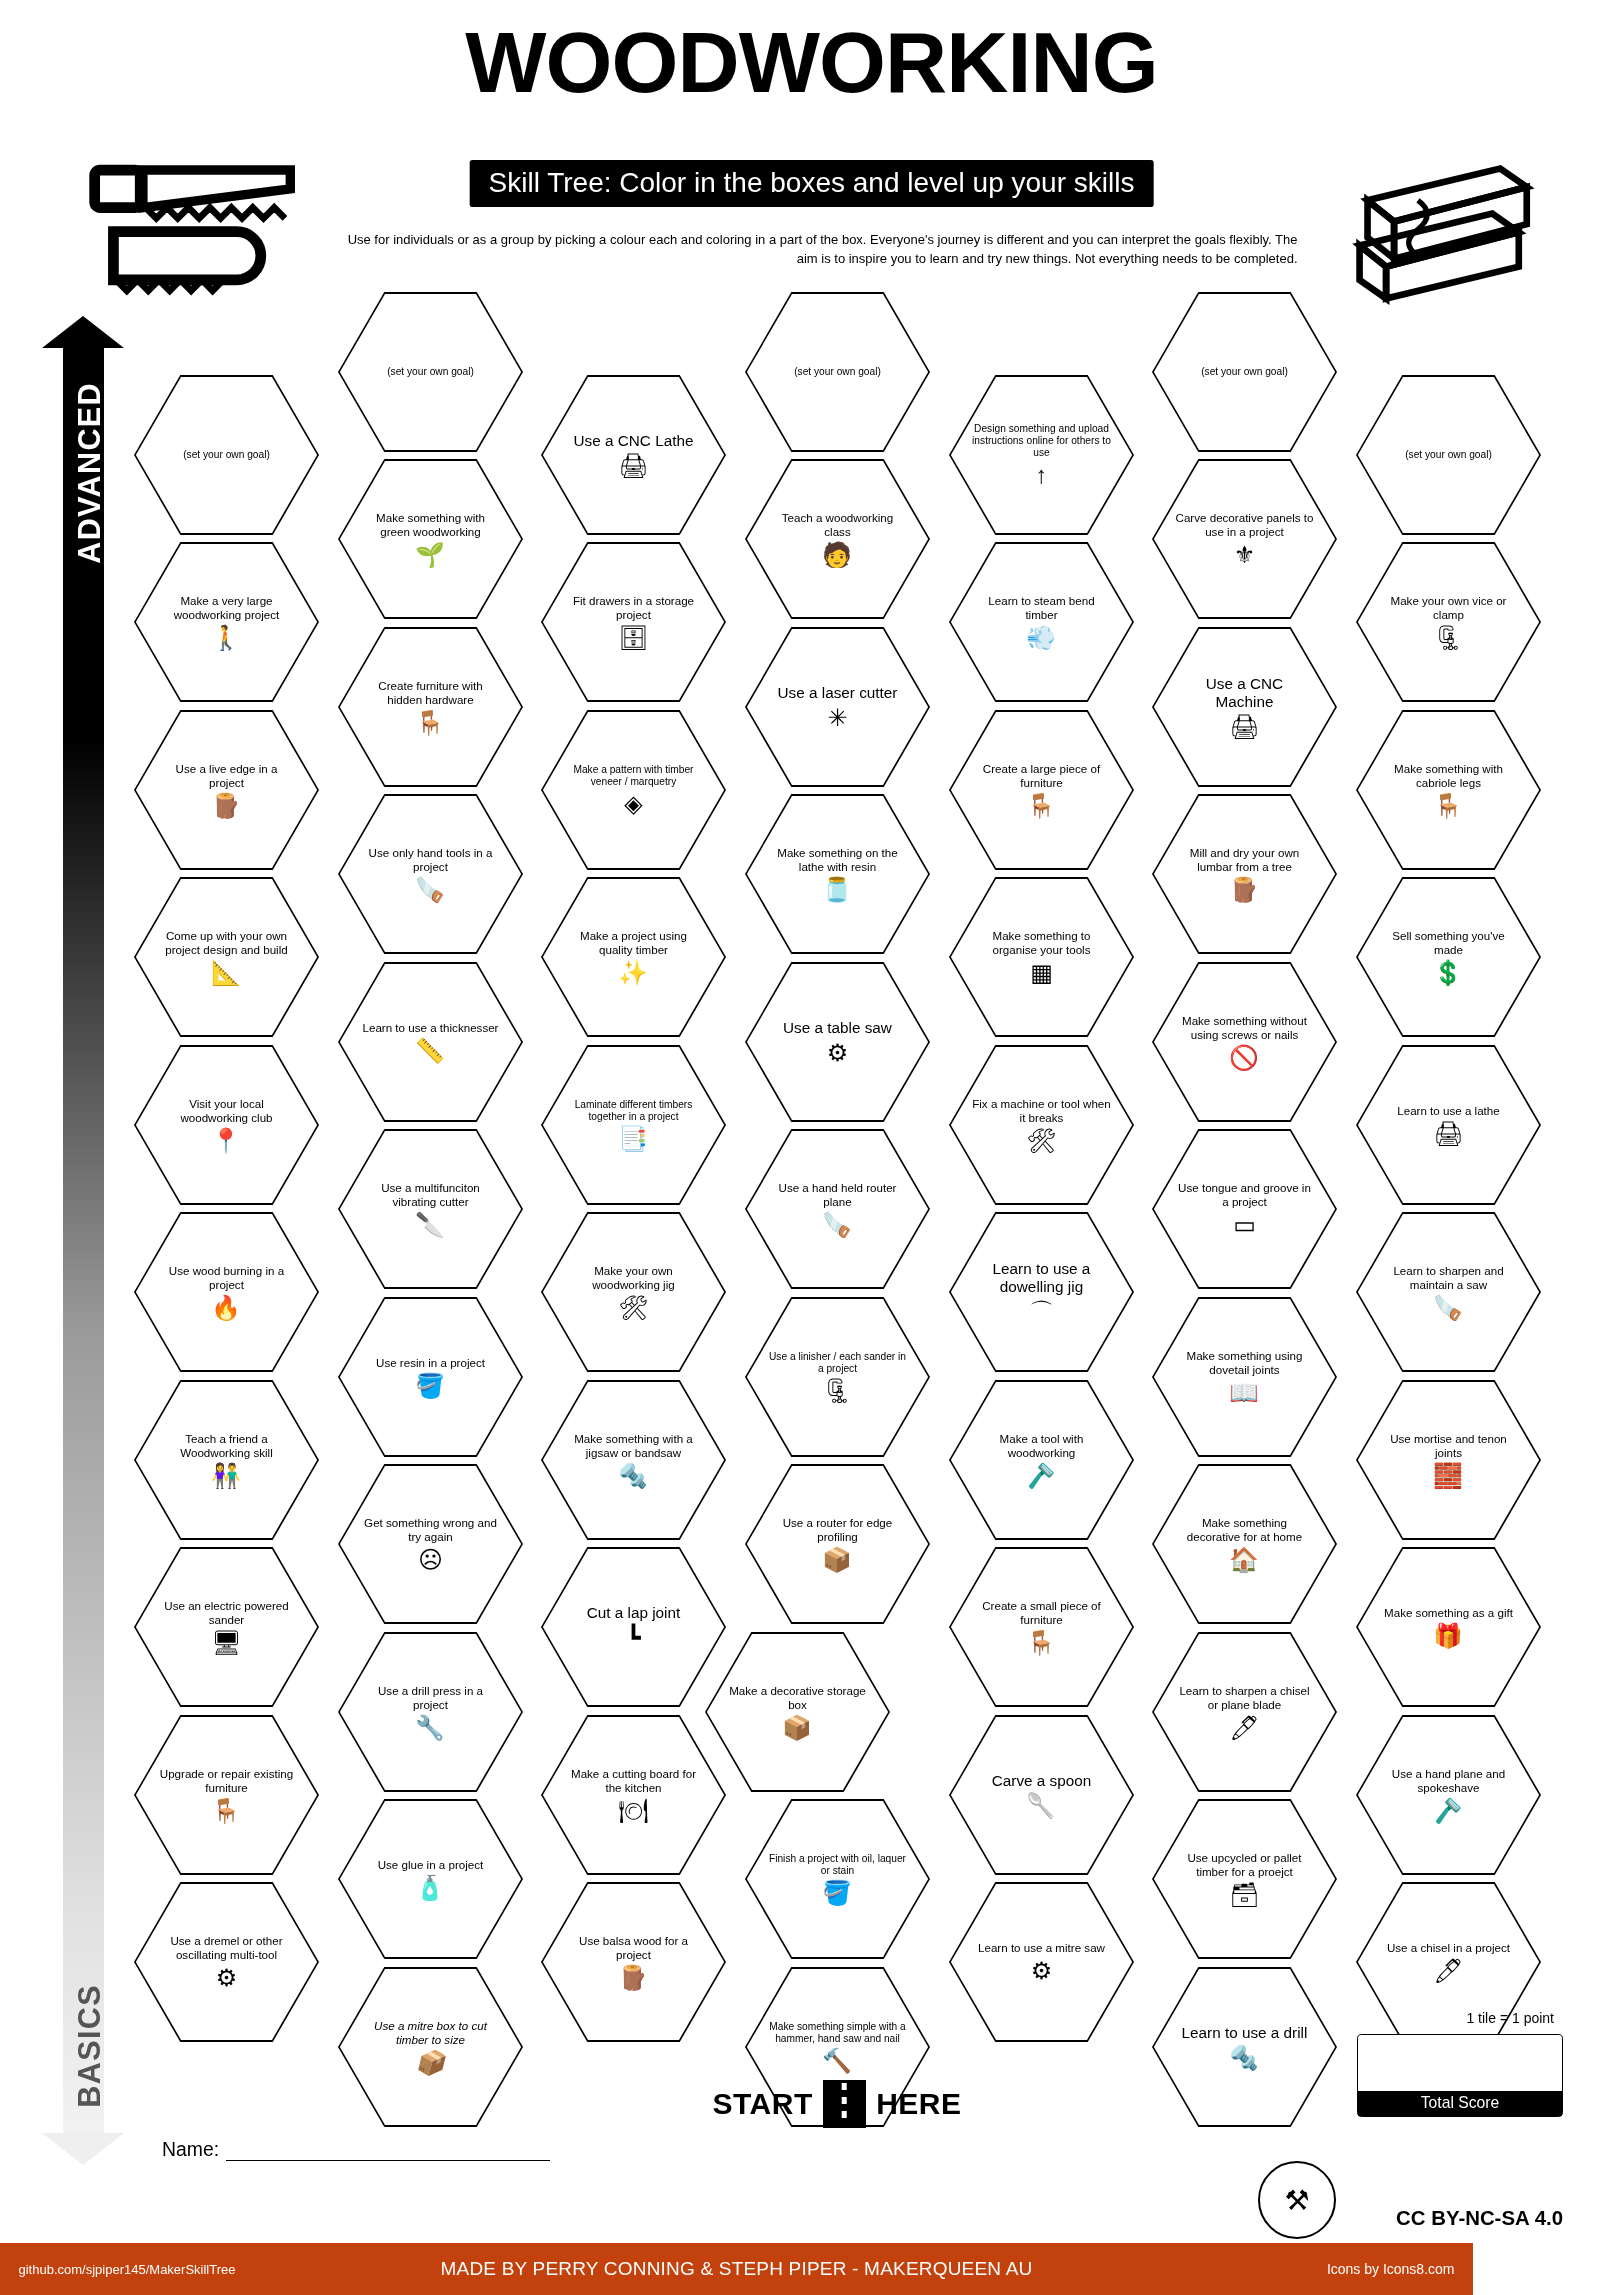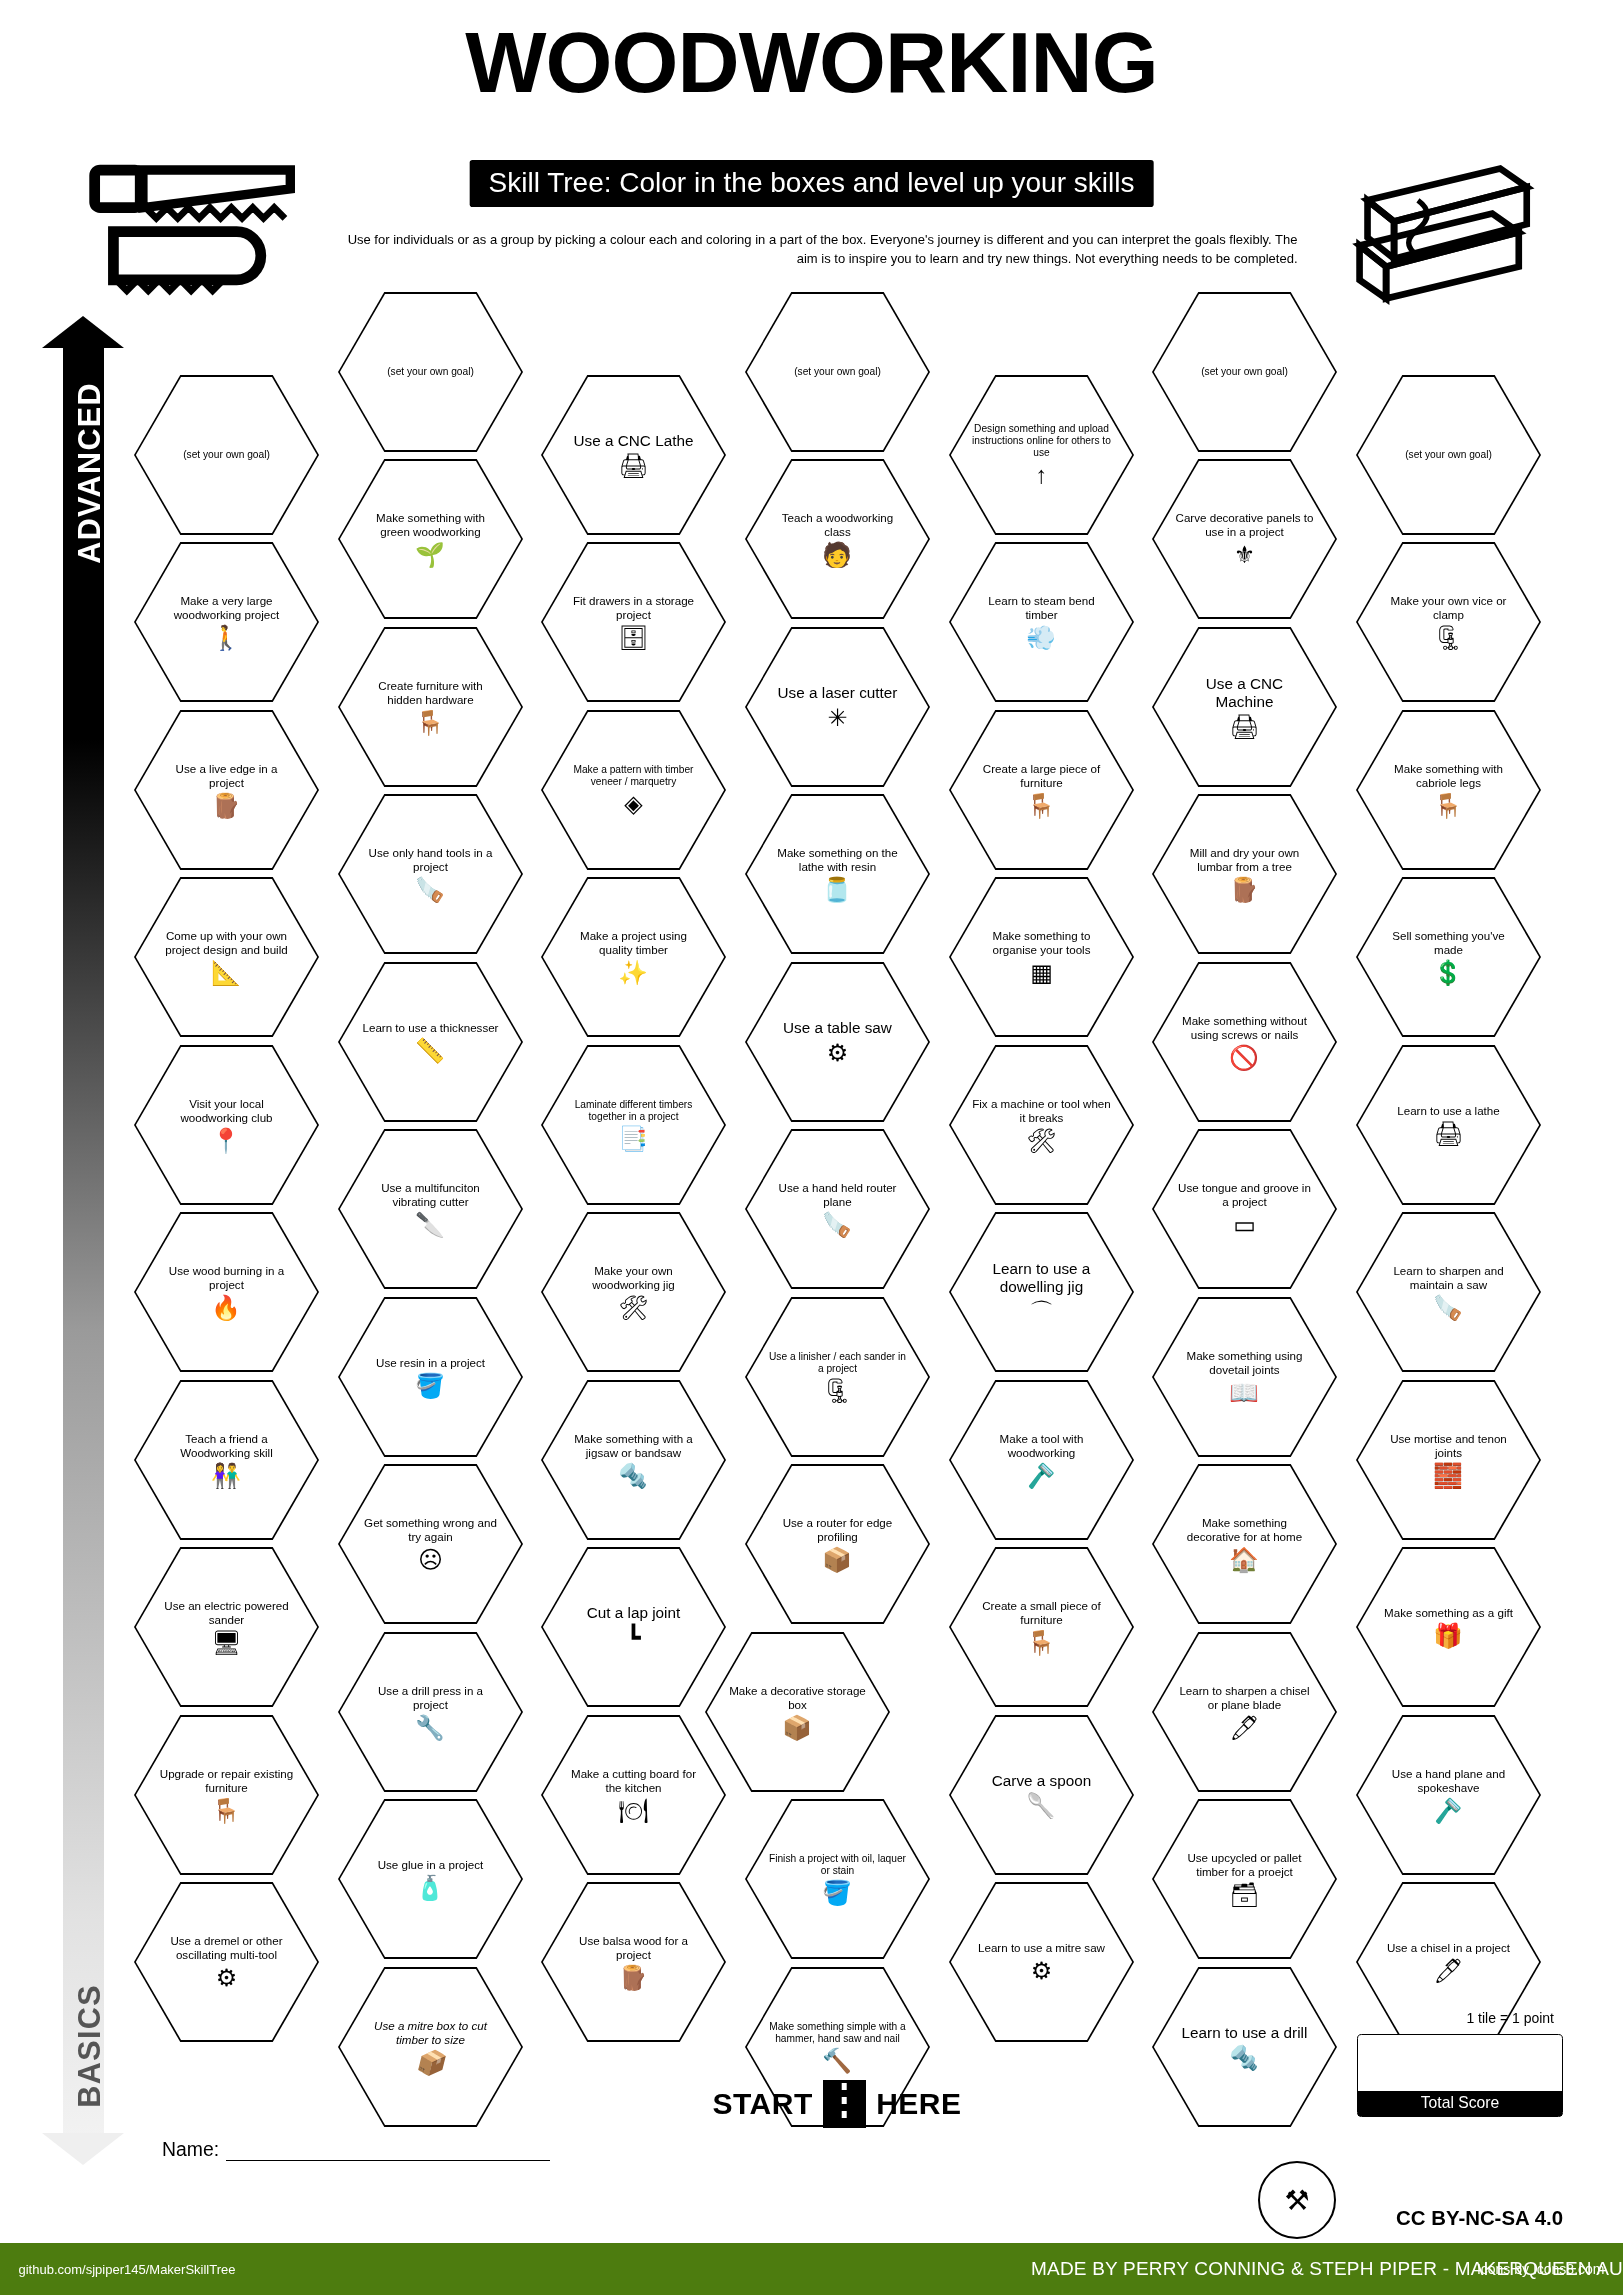--- a/index.html
+++ b/index.html
@@ -89,22 +89,22 @@
   #tile-point{
     position:absolute;right:69px;top:2010px;font-size:14px;
   }
 
   #name-line{
     position:absolute;left:162px;top:2138px;font-size:19.4px;display:flex;align-items:flex-end;gap:6.5px;
   }
   #name-rule{display:inline-block;width:324px;border-bottom:1.9px solid #000;height:3.7px;}
 
   #footer{
-    position:absolute;left:0;bottom:0;width:1623px;height:52px;background:#4d7c0f;color:#fff;
-    display:flex;align-items:center;justify-content:flex-end;
+    position:absolute;left:0;bottom:0;width:1473px;height:52px;background:#c2410c;color:#fff;
+    display:flex;align-items:center;justify-content:center;
   }
   #footer-center{font-size:19px;font-weight:normal;letter-spacing:0.2px;}
   #footer-left{position:absolute;left:18.5px;font-size:13px;font-weight:normal;}
   #footer-right{position:absolute;right:18.5px;font-size:14px;font-weight:normal;}
   #cc-text{position:absolute;right:60px;bottom:65px;font-size:20.4px;font-weight:bold;}
   #maker-badge{
     position:absolute;right:287px;bottom:56px;width:74px;height:74px;border-radius:50%;
     border:2.3px solid #000;display:flex;align-items:center;justify-content:center;font-size:28px;
   }
 </style>

